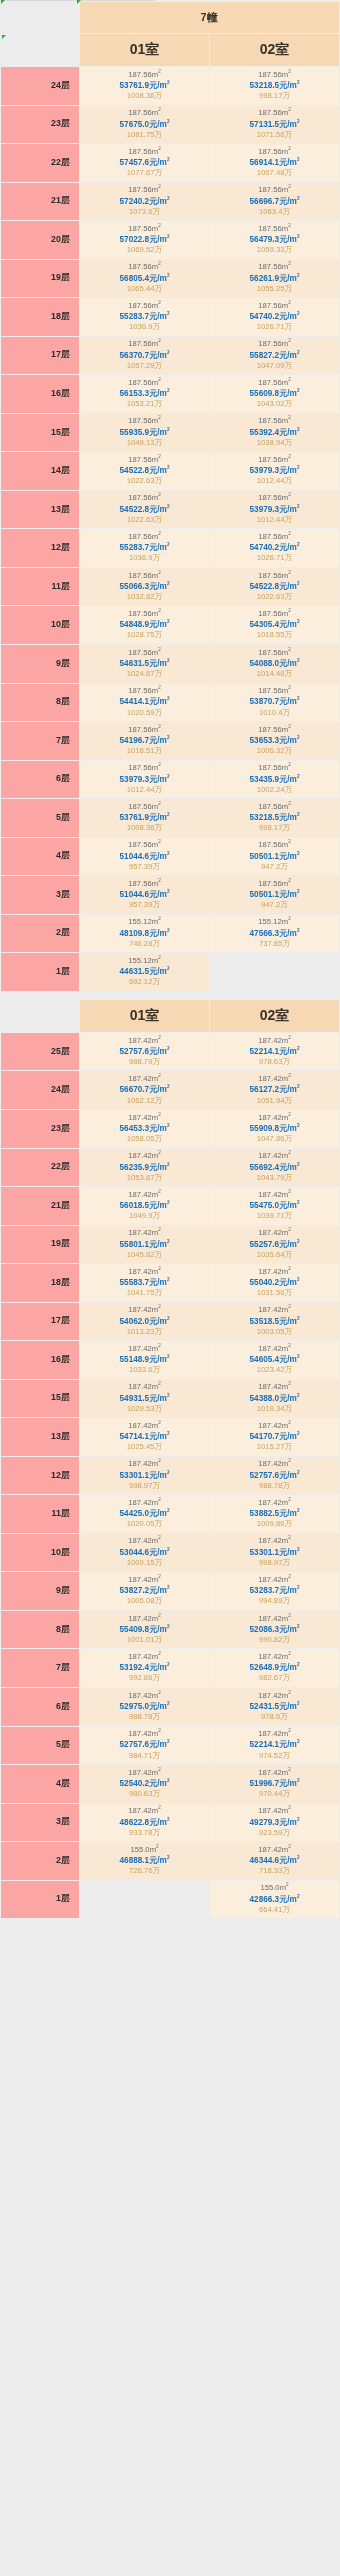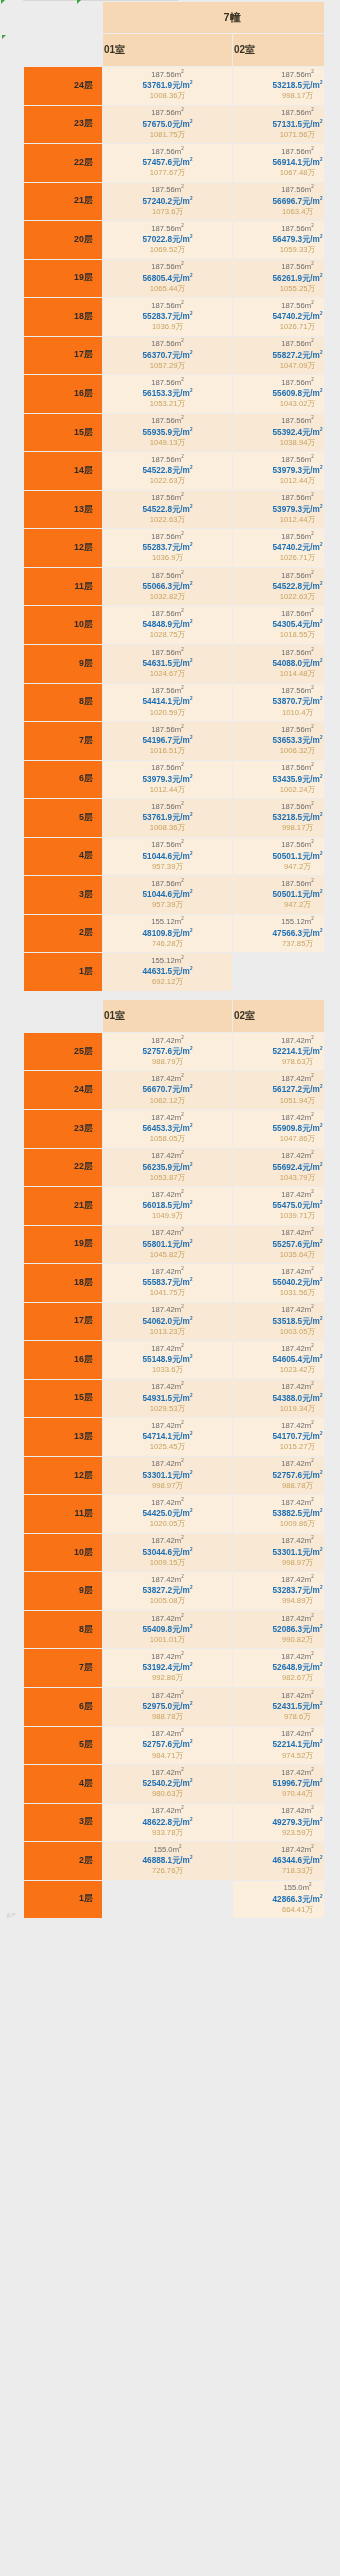--- a/index.html
+++ b/index.html
@@ -2,21 +2,21 @@
 <html style="font-size:8.2px"><head>
 <meta charset="utf-8">
 <style>
   html,body{margin:0;padding:0;}
   body{
     width:340px;
     background:#ececec;
     font-family:"Liberation Sans","DejaVu Sans",sans-serif;
     -webkit-font-smoothing:antialiased;
   }
-  .page{width:301px;position:relative;overflow:hidden;padding-left:23px;}
+  .page{width:340px;position:relative;overflow:hidden;}
 
   .corner-mark{
     position:absolute;width:0;height:0;
     border-left:4.6px solid #3aa33a;
     border-bottom:4.6px solid transparent;
     z-index:5;
   }
   .cm1{left:1px;top:0px;}
   .cm2{left:2.1px;top:35px;}
   .cm3{left:77px;top:0px;}
@@ -49,27 +49,28 @@
     vertical-align:middle;
     letter-spacing:0.5px;
   }
   .blank{
     background:#ececec;
     border:none;
   }
   .unit-head{
     background:#f6d9b4;
     color:#3a3226;
-    font-size:10px;
+    font-size:14px;
     font-weight:bold;
+    text-align:center;
     height:30px;
     vertical-align:middle;
   }
   .floor-lbl{
-    background:#f97316;
+    background:#fca5a5;
     color:#2a2a2a;
     font-size:8.8px;
     font-weight:bold;
     text-align:right;
     padding-right:9.3px;
     vertical-align:middle;
   }
   .cell{
     background:#fbeedd;
     text-align:center;

